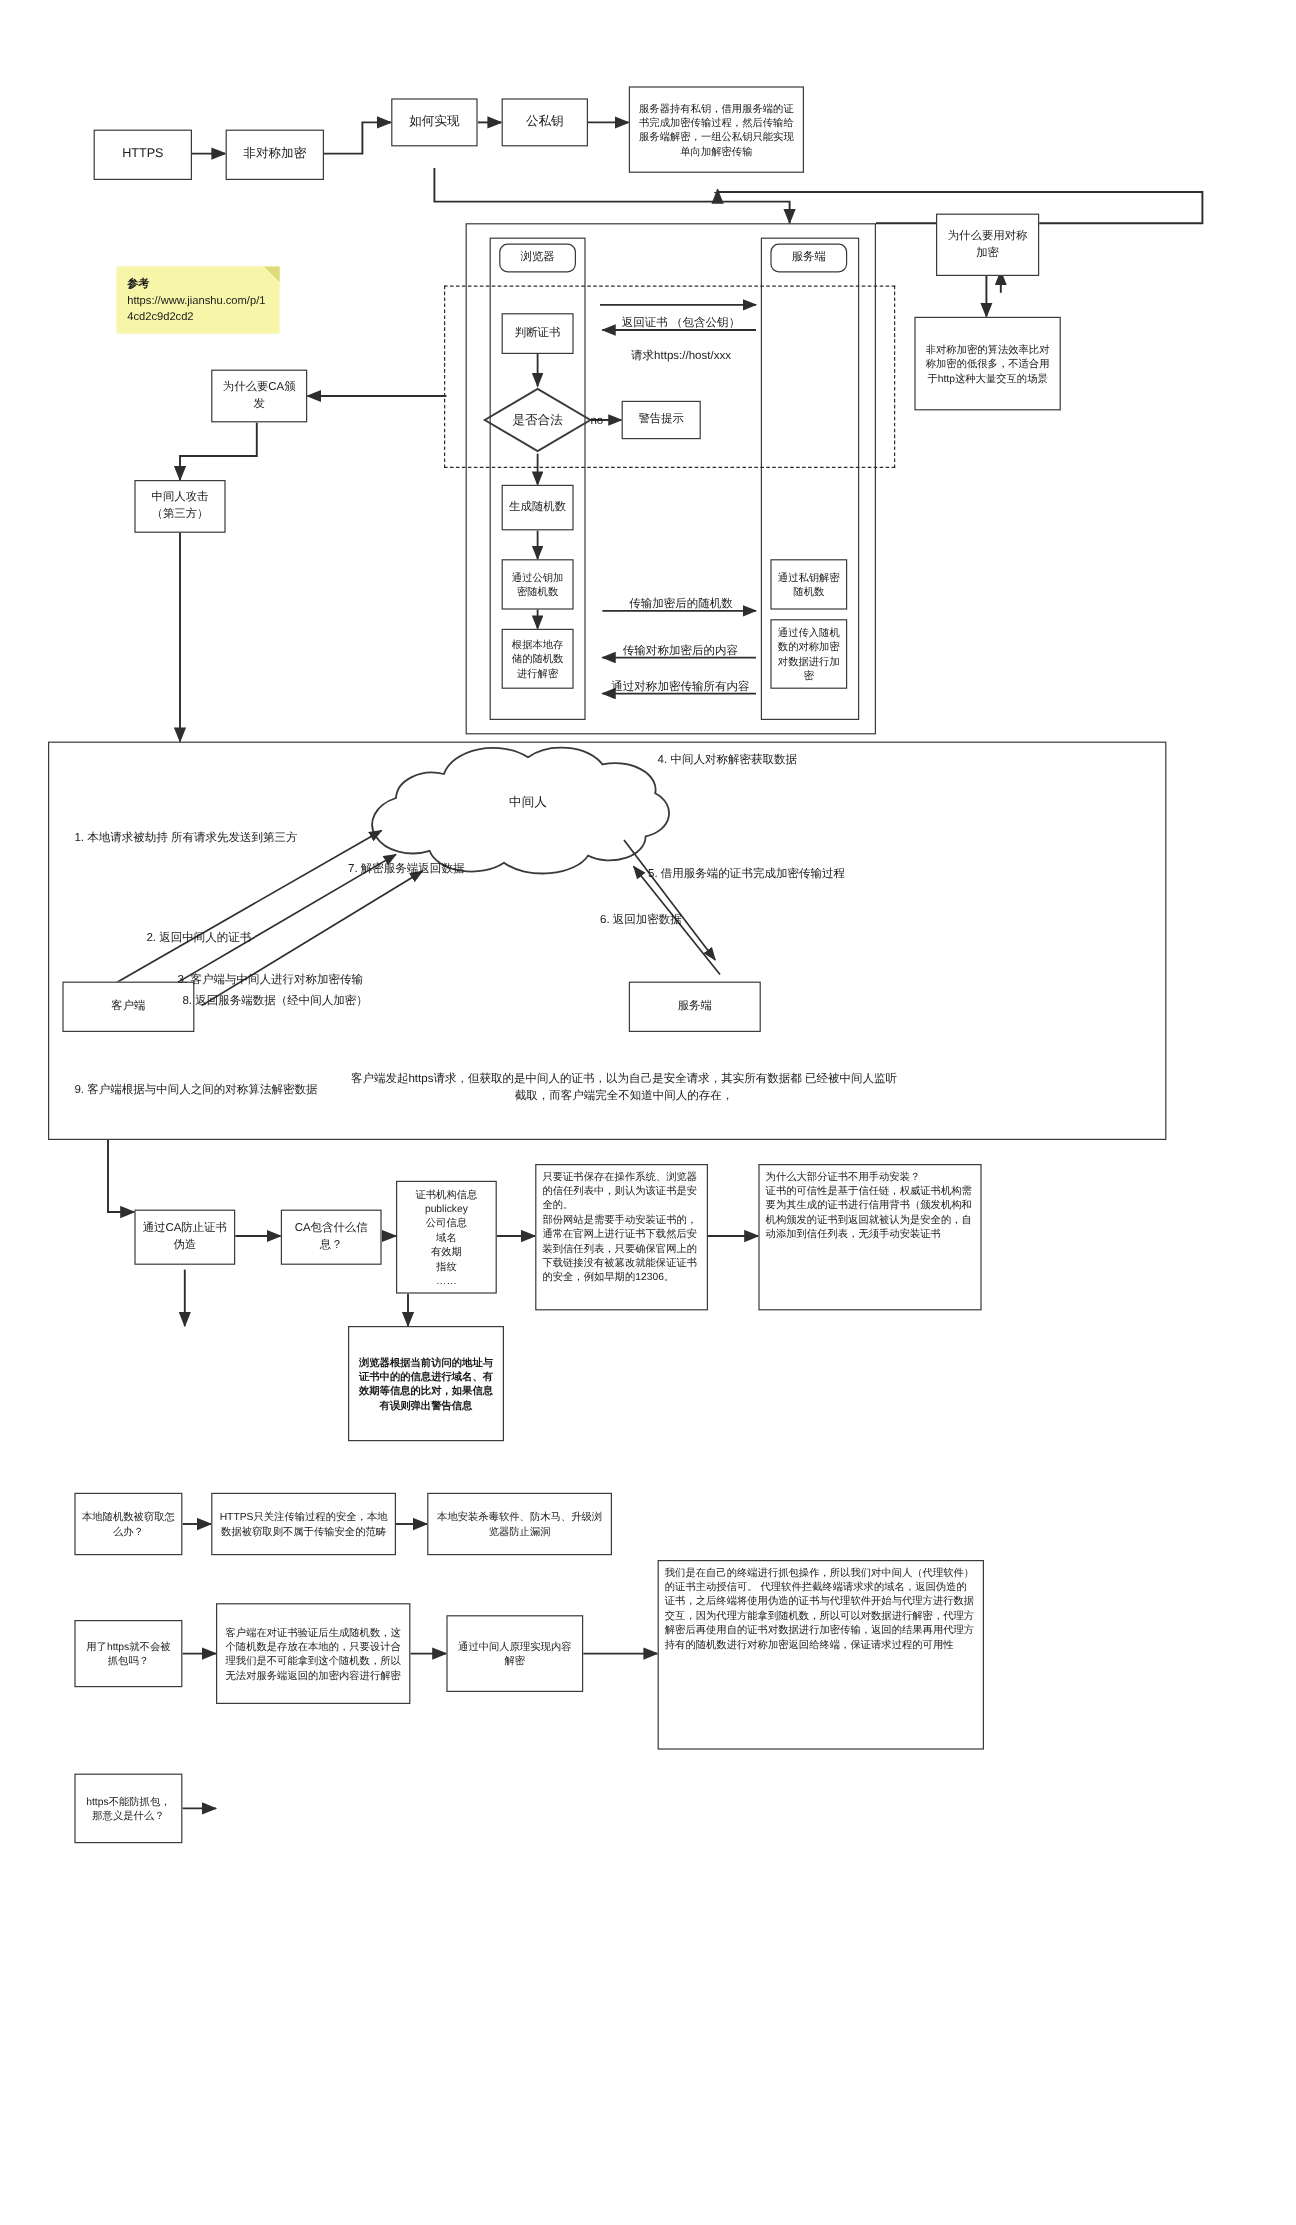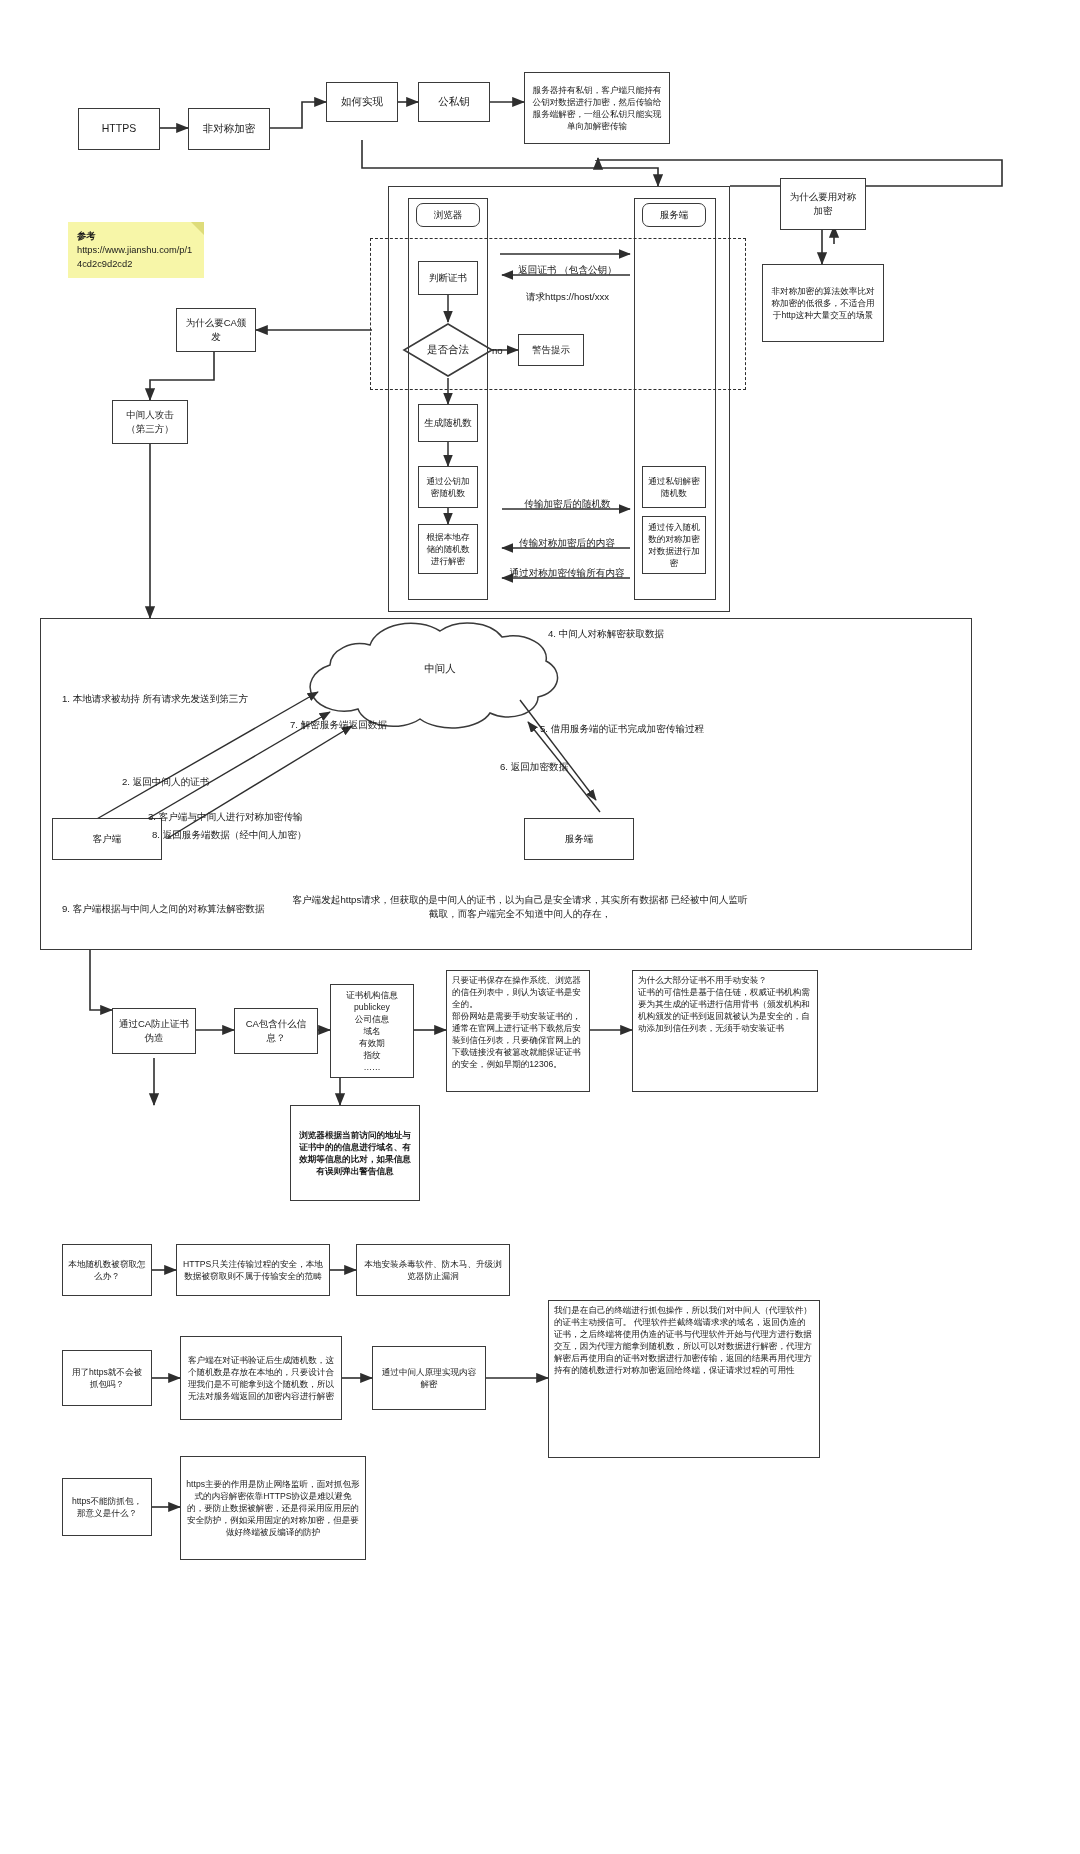--- a/index.html
+++ b/index.html
@@ -42,20 +42,21 @@
   }
   .note{
     position:absolute;
     background:#f7f6a8;
     font-size:9.3px;
     line-height:1.5;
     padding:8px 7px 6px 9px;
     box-sizing:border-box;
     color:#1a1a1a;
     word-break:break-all;
+    margin-left:29px;
   }
   .note .fold{
     position:absolute;right:0;top:0;width:0;height:0;
     border-left:13px solid transparent;border-top:13px solid #dedc7a;
   }
   .note b{font-weight:bold;display:block;}
   .lbl{
     position:absolute;
     font-size:9.6px;
     line-height:1.45;
@@ -206,21 +207,21 @@
   <div class="node" style="left:188px;top:108px;width:82px;height:42px;">
       <span>非对称加密</span>
     </div>
   <div class="node" style="left:326px;top:82px;width:72px;height:40px;">
       <span>如何实现</span>
     </div>
   <div class="node" style="left:418px;top:82px;width:72px;height:40px;">
       <span>公私钥</span>
     </div>
   <div class="node tiny" style="left:524px;top:72px;width:146px;height:72px;">
-      <span>服务器持有私钥，客户端只能持有公钥对数据进行加密，然后传输给服务端解密，一组公私钥只能实现单向加解密传输</span>
+      <span>服务器持有私钥，借用服务端的证书完成加密传输过程，然后传输给服务端解密，一组公私钥只能实现单向加解密传输</span>
     </div>
 
   <div class="node small" style="left:780px;top:178px;width:86px;height:52px;">
       <span>为什么要用对称加密</span>
     </div>
   <div class="node tiny" style="left:762px;top:264px;width:122px;height:78px;">
       <span>非对称加密的算法效率比对称加密的低很多，不适合用于http这种大量交互的场景</span>
     </div>
 
   <div class="note" style="left:68px;top:222px;width:136px;height:56px;">
@@ -347,17 +348,14 @@
       <span>通过中间人原理实现内容解密</span>
     </div>
   <div class="node tiny" style="left:548px;top:1300px;width:272px;height:158px;text-align:left;align-items:flex-start;">
       <span>我们是在自己的终端进行抓包操作，所以我们对中间人（代理软件）的证书主动授信可。
 代理软件拦截终端请求求的域名，返回伪造的证书，之后终端将使用伪造的证书与代理软件开始与代理方进行数据交互，因为代理方能拿到随机数，所以可以对数据进行解密，代理方解密后再使用自的证书对数据进行加密传输，返回的结果再用代理方持有的随机数进行对称加密返回给终端，保证请求过程的可用性</span>
     </div>
 
   <div class="node tiny" style="left:62px;top:1478px;width:90px;height:58px;">
       <span>https不能防抓包，那意义是什么？</span>
     </div>
-  <div class="node tiny" style="left:180px;top:1456px;width:186px;height:104px;">
-      <span>https主要的作用是防止网络监听，面对抓包形式的内容解密依靠HTTPS协议是难以避免的，要防止数据被解密，还是得采用应用层的安全防护，例如采用固定的对称加密，但是要做好终端被反编译的防护</span>
-    </div>
 
 </div>
 
 </body></html>

